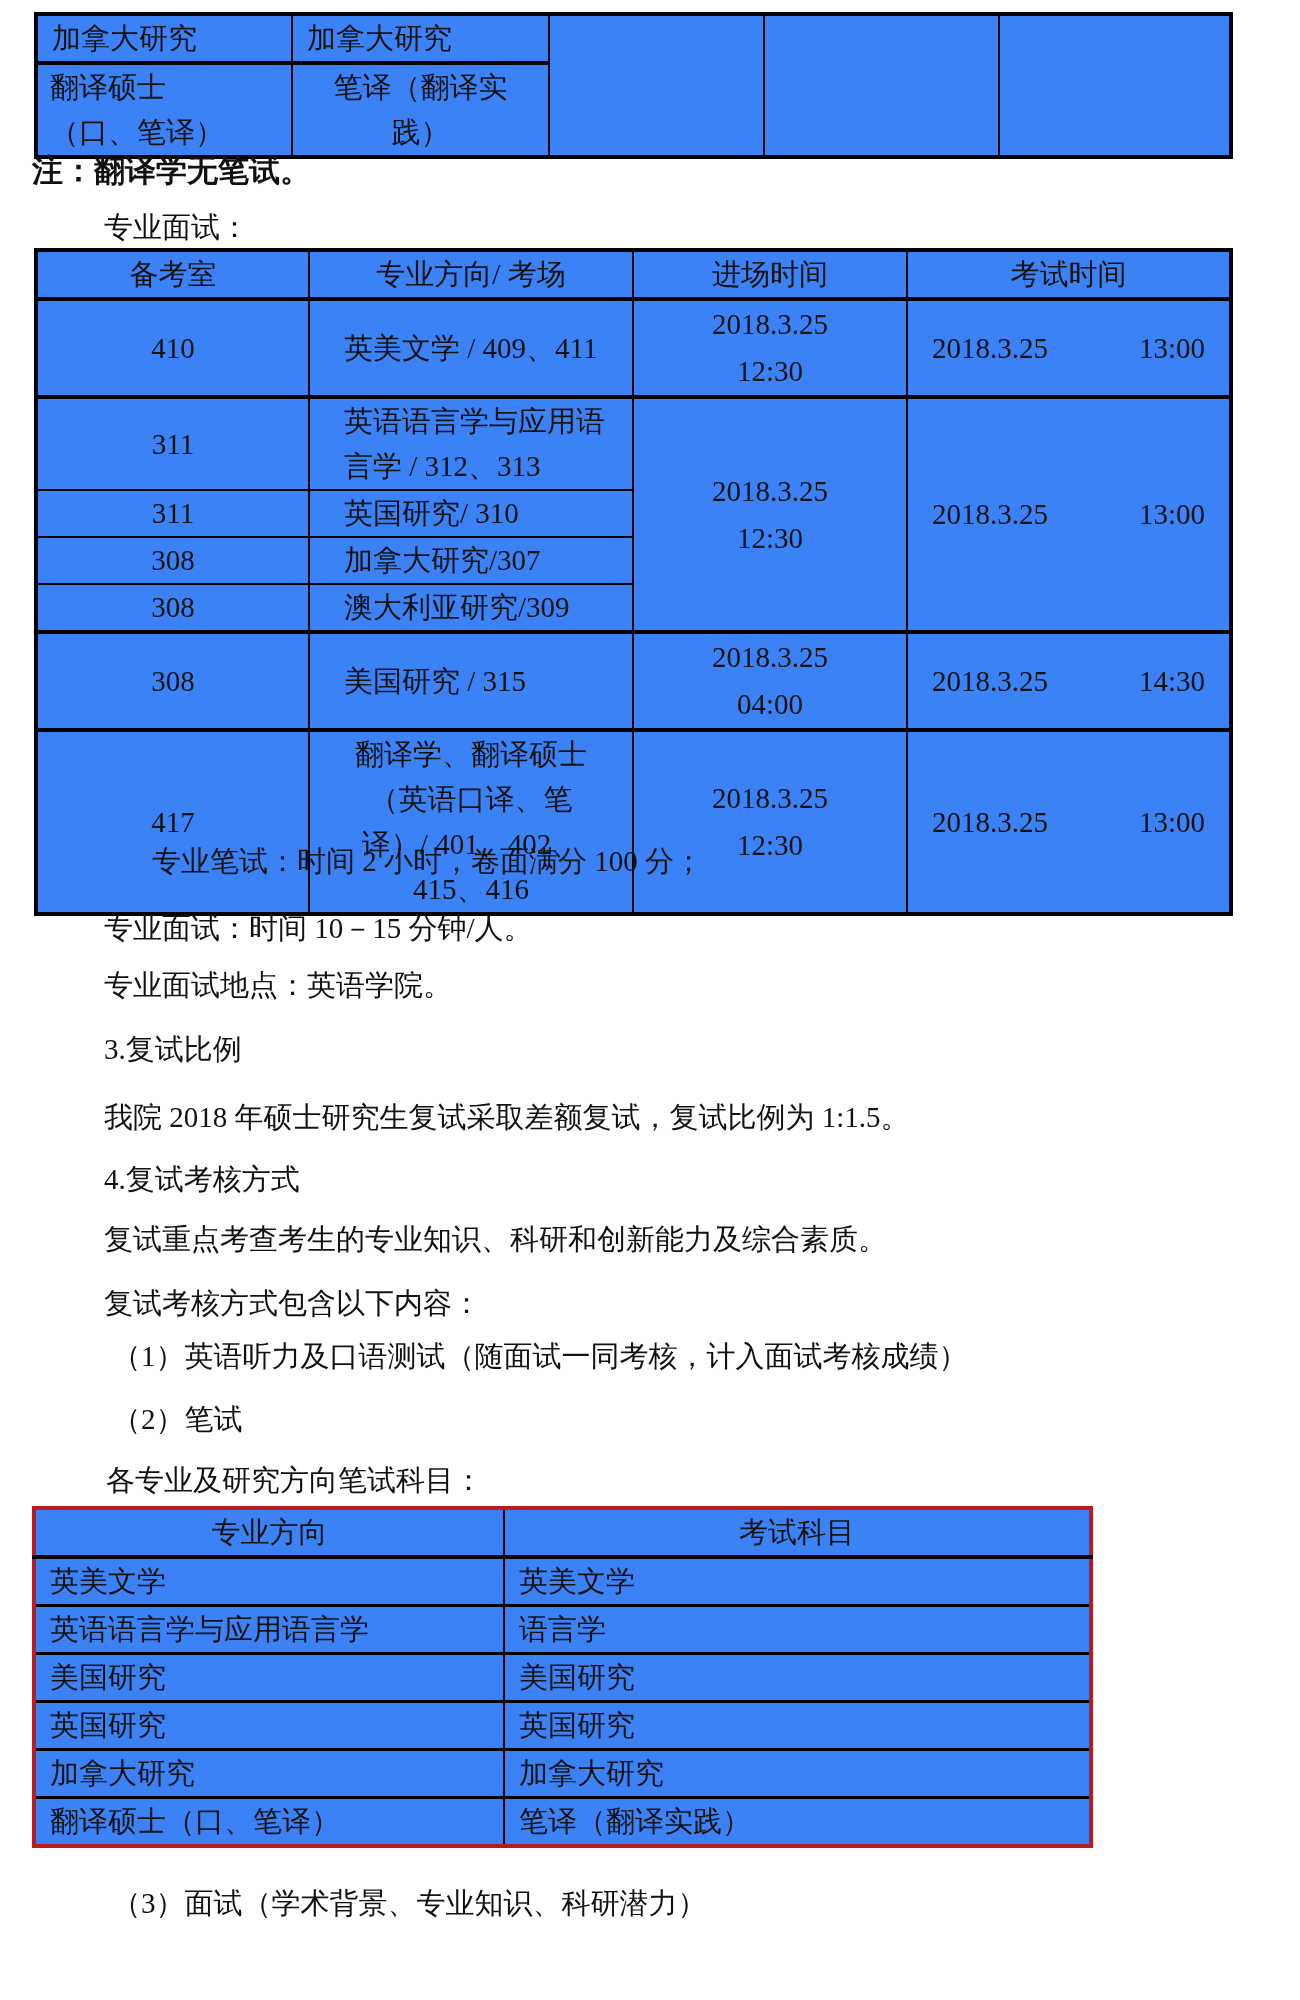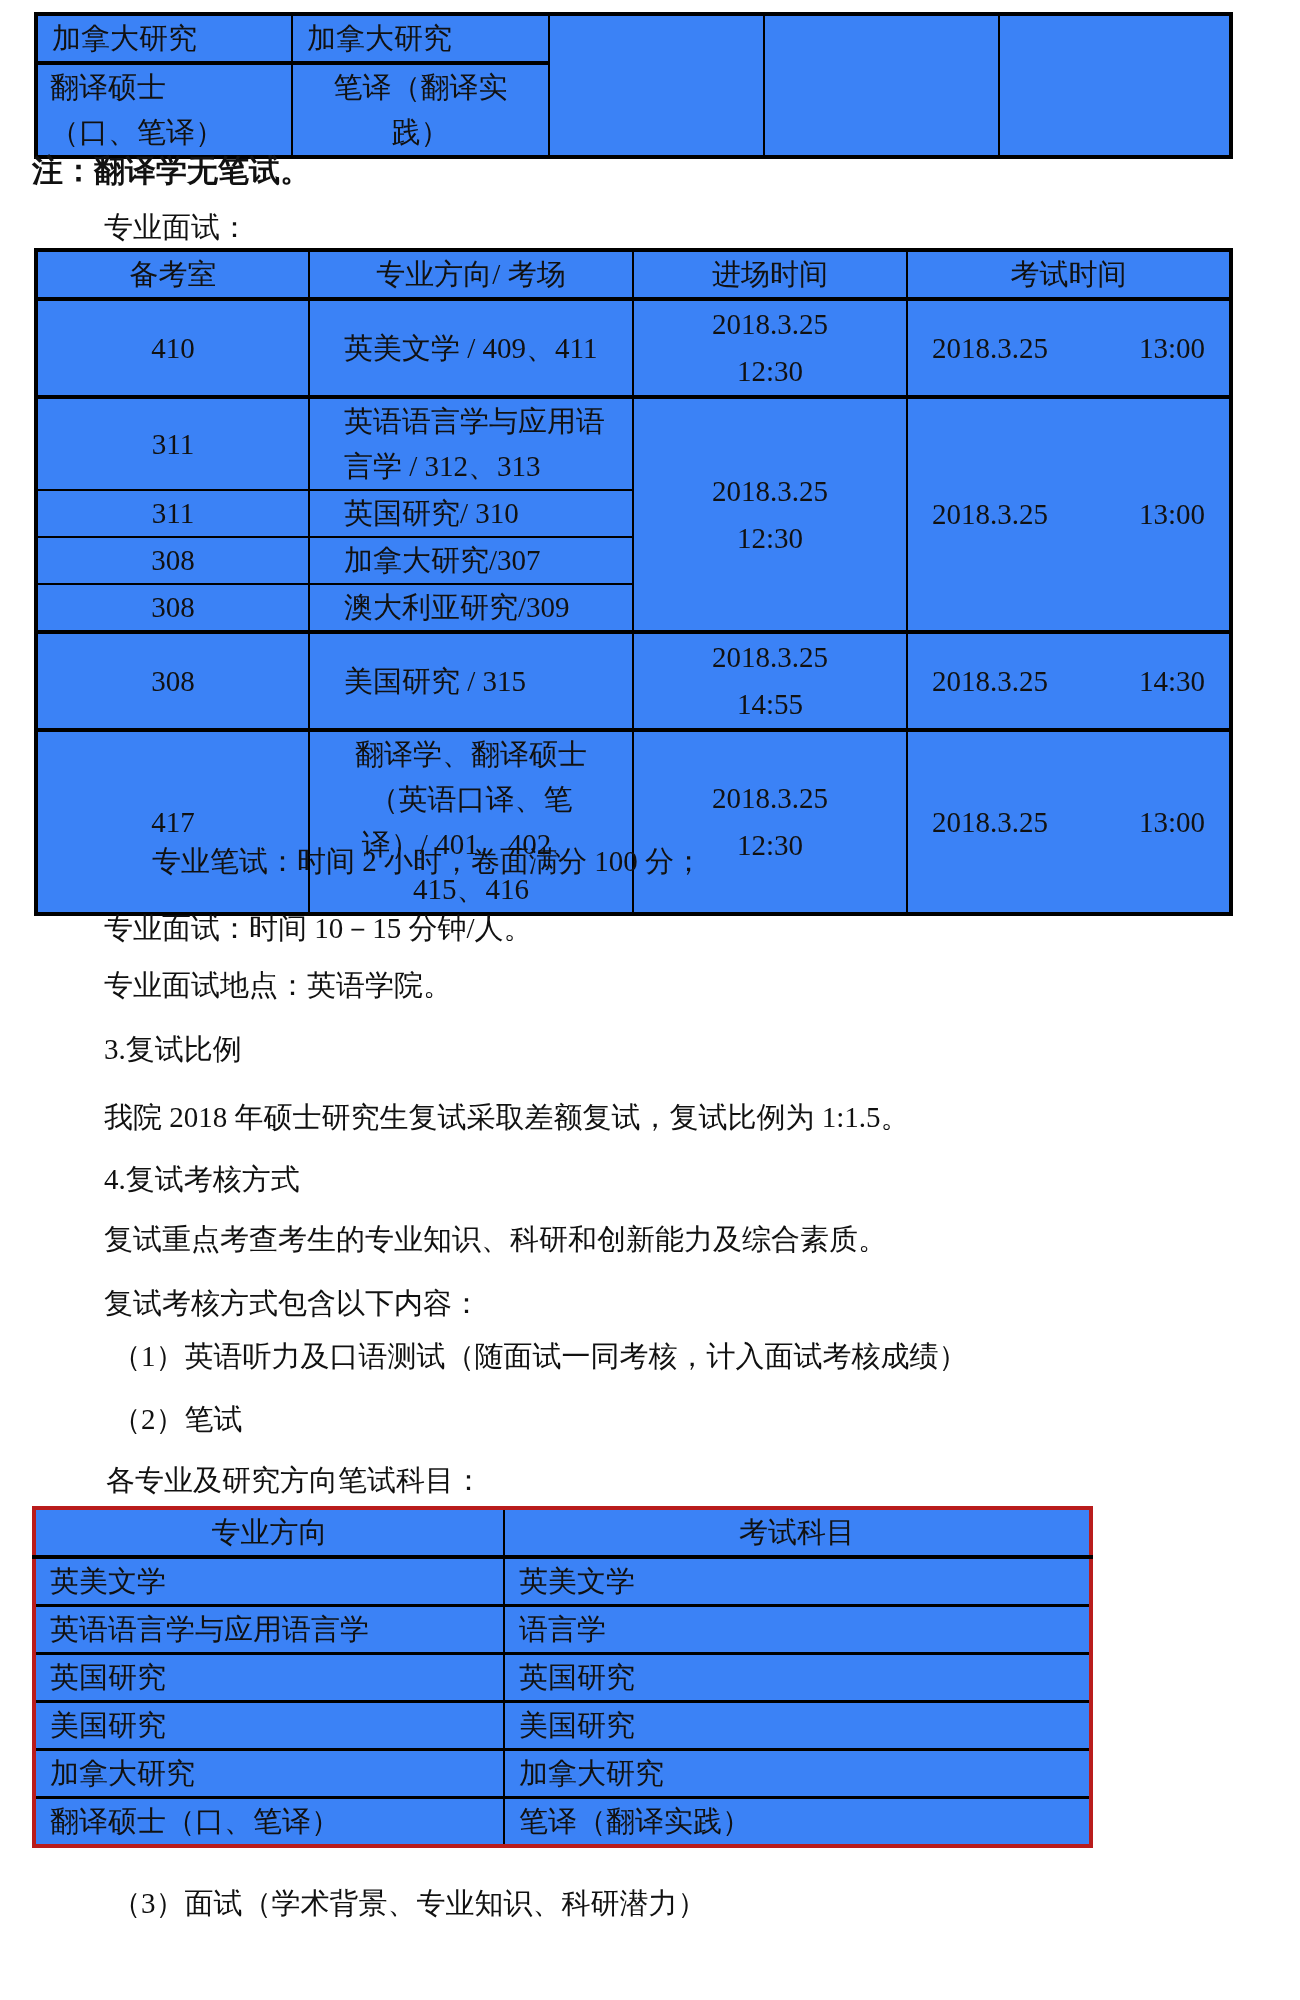--- a/index.html
+++ b/index.html
@@ -127,21 +127,21 @@
   <tr class="h48">
     <td class="room">308</td>
     <td class="major">澳大利亚研究/309</td>
   </tr>
 
   <tr class="h94 gstart">
     <td class="room">308</td>
     <td class="major">美国研究 / 315</td>
     <td class="entry">
       <div>2018.3.25</div>
-      <div>14:55</div>
+      <div>04:00</div>
     </td>
     <td>
       <div class="examflex">
         <span>2018.3.25</span>
         <span>14:30</span>
       </div>
     </td>
   </tr>
 
   <tr class="h143 gstart">
@@ -185,28 +185,28 @@
   </tr>
   <tr>
     <td class="cell">英美文学</td>
     <td class="cell">英美文学</td>
   </tr>
   <tr>
     <td class="cell">英语语言学与应用语言学</td>
     <td class="cell">语言学</td>
   </tr>
   <tr>
+    <td class="cell">美国研究</td>
+    <td class="cell">美国研究</td>
+  </tr>
+  <tr>
     <td class="cell">英国研究</td>
     <td class="cell">英国研究</td>
   </tr>
   <tr>
-    <td class="cell">美国研究</td>
-    <td class="cell">美国研究</td>
-  </tr>
-  <tr>
     <td class="cell">加拿大研究</td>
     <td class="cell">加拿大研究</td>
   </tr>
   <tr>
     <td class="cell">翻译硕士（口、笔译）</td>
     <td class="cell">笔译（翻译实践）</td>
   </tr>
 </tbody>
   </table>
 

